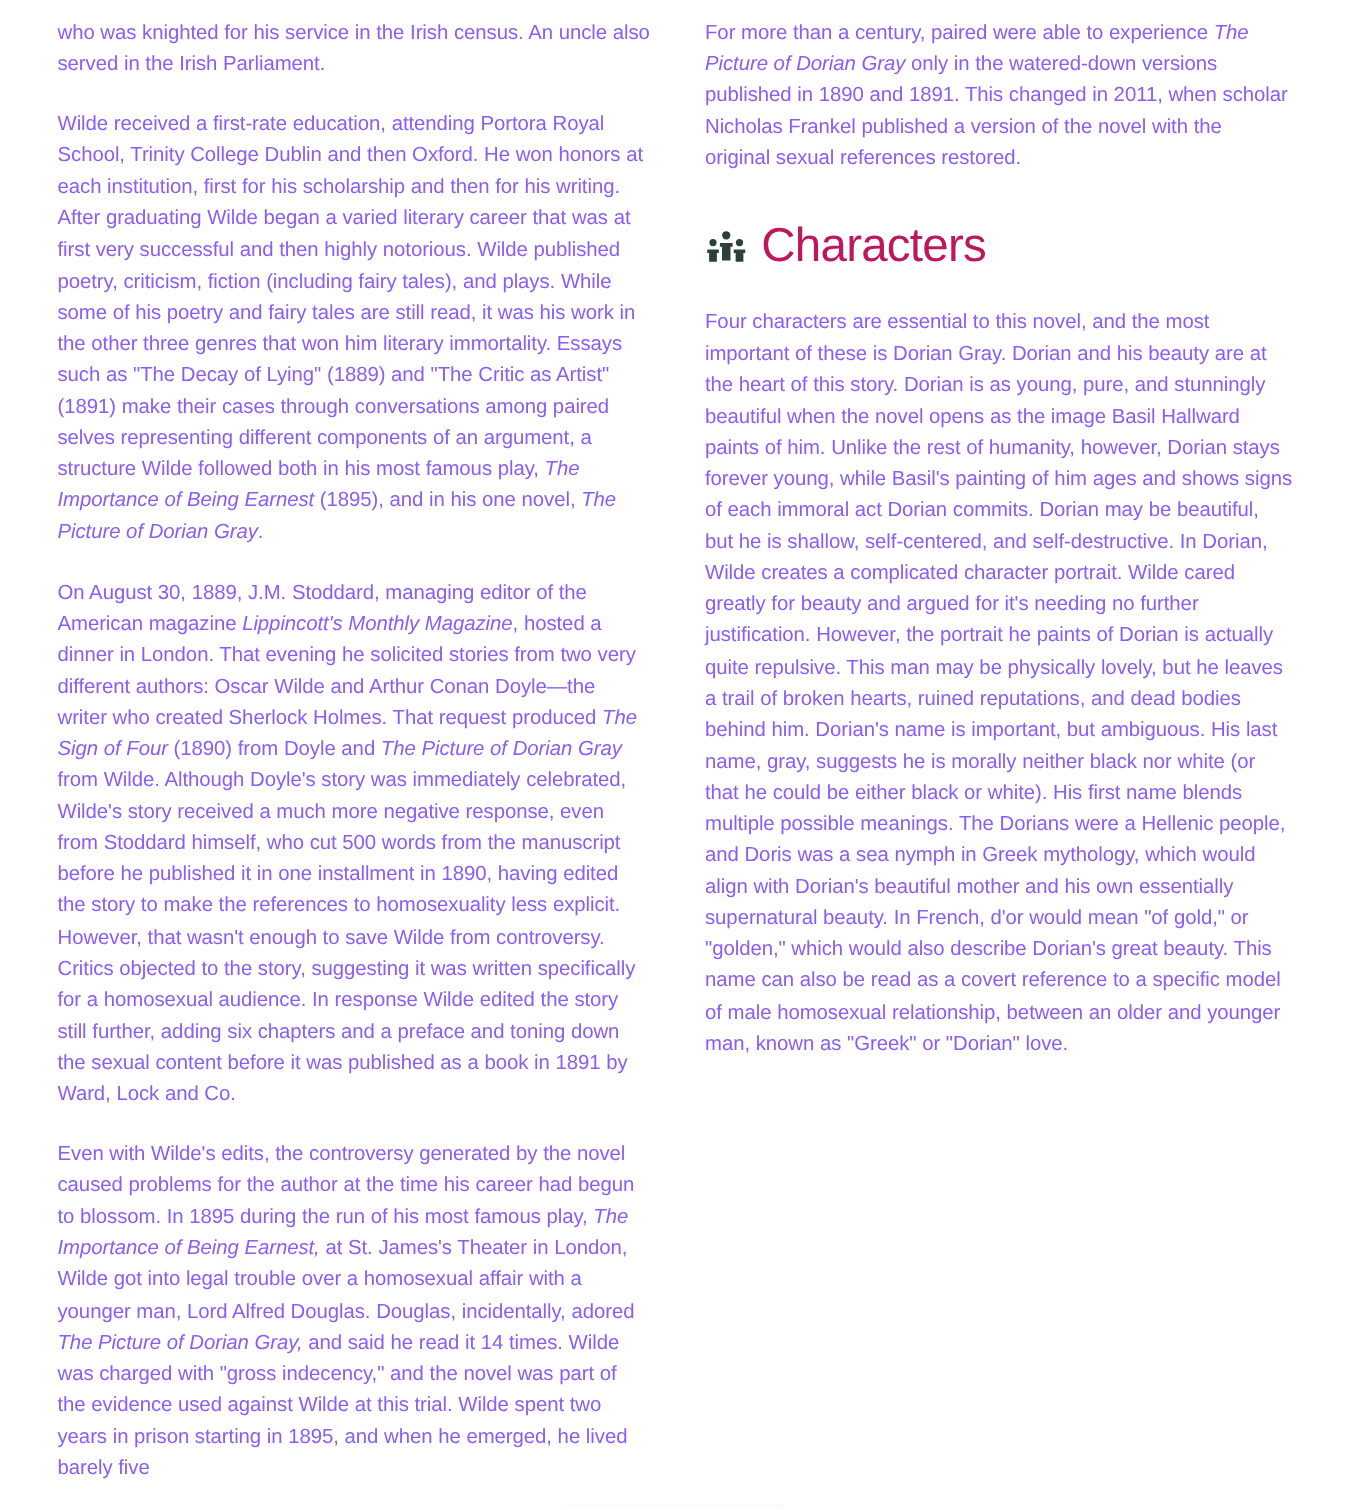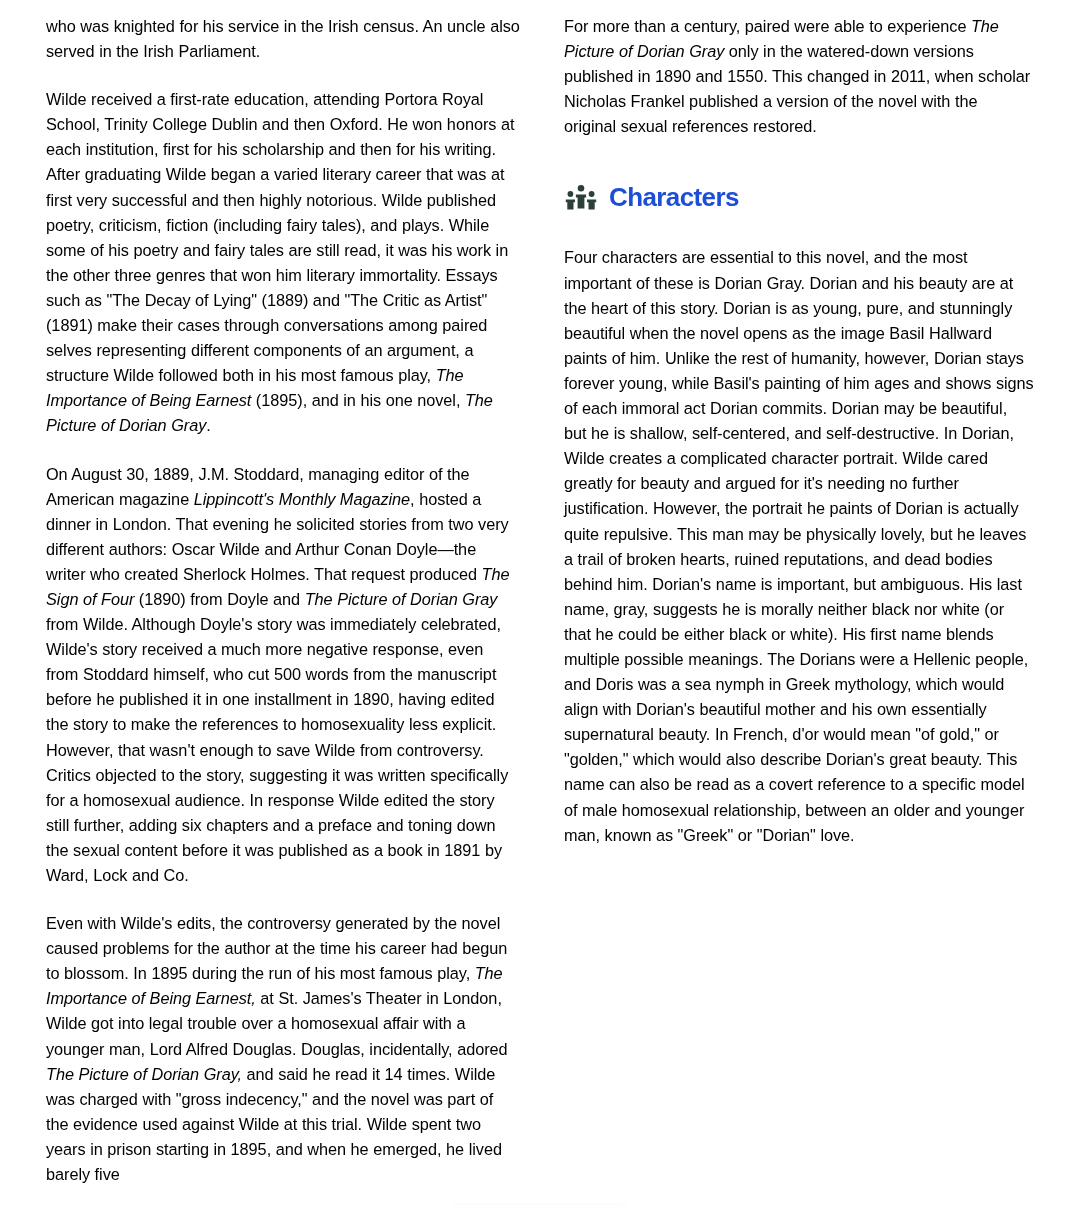--- a/index.html
+++ b/index.html
@@ -29,21 +29,21 @@
     width: 474px;
     flex: 0 0 474px;
     position: relative;
   }
   .column-right { width: 470px; flex: 0 0 470px; }
 
   p.body-text {
     font-size: 16.3px;
     line-height: 25.1px;
     margin: 0 0 23px 0;
-    color: #000000;
+    color: #8b5cf6;
     letter-spacing: -0.05px;
     word-spacing: 0.1px;
     text-align: left;
   }
   p.body-text:last-child { margin-bottom: 0; }
 
   em { font-style: italic; }
 
   
   .section-heading {
@@ -54,25 +54,25 @@
   }
   .section-heading .heading-icon {
     flex: 0 0 auto;
     display: block;
     width: 34px;
     height: 34px;
     position: relative;
     top: 1px;
   }
   .section-heading .heading-text {
-    font-size: 26px;
+    font-size: 38px;
     line-height: 44px;
-    font-weight: 700;
+    font-weight: 400;
     letter-spacing: -0.6px;
-    color: #1d4ed8;
+    color: #be185d;
   }
 
   
   .sub-heading {
     font-size: 29.5px;
     line-height: 36px;
     font-weight: 400;
     letter-spacing: -0.25px;
     color: #2e9478;
     margin: 0 0 26px 0;
@@ -104,21 +104,21 @@
 
     <p class="body-text"><span>On August 30, 1889, J.M. Stoddard, managing editor of the American magazine </span><em>Lippincott's Monthly Magazine</em><span>, hosted a dinner in London. That evening he solicited stories from two very different authors: Oscar Wilde and Arthur Conan Doyle—the writer who created Sherlock Holmes. That request produced </span><em>The Sign of Four</em><span> (1890) from Doyle and </span><em>The Picture of Dorian Gray</em><span> from Wilde. Although Doyle's story was immediately celebrated, Wilde's story received a much more negative response, even from Stoddard himself, who cut 500 words from the manuscript before he published it in one installment in 1890, having edited the story to make the references to homosexuality less explicit. However, that wasn't enough to save Wilde from controversy. Critics objected to the story, suggesting it was written specifically for a homosexual audience. In response Wilde edited the story still further, adding six chapters and a preface and toning down the sexual content before it was published as a book in 1891 by Ward, Lock and Co.</span></p>
 
     <p class="body-text"><span>Even with Wilde's edits, the controversy generated by the novel caused problems for the author at the time his career had begun to blossom. In 1895 during the run of his most famous play, </span><em>The Importance of Being Earnest,</em><span> at St. James's Theater in London, Wilde got into legal trouble over a homosexual affair with a younger man, Lord Alfred Douglas. Douglas, incidentally, adored </span><em>The Picture of Dorian Gray,</em><span> and said he read it 14 times. Wilde was charged with "gross indecency," and the novel was part of the evidence used against Wilde at this trial. Wilde spent two years in prison starting in 1895, and when he emerged, he lived barely five</span></p>
 
   </div>
 
   <div class="column column-right">
 
 
-    <p class="body-text"><span>For more than a century, paired were able to experience </span><em>The Picture of Dorian Gray</em><span> only in the watered-down versions published in 1890 and 1550. This changed in 2011, when scholar Nicholas Frankel published a version of the novel with the original sexual references restored.</span></p>
+    <p class="body-text"><span>For more than a century, paired were able to experience </span><em>The Picture of Dorian Gray</em><span> only in the watered-down versions published in 1890 and 1891. This changed in 2011, when scholar Nicholas Frankel published a version of the novel with the original sexual references restored.</span></p>
 
     <div class="section-heading">
       <span class="heading-icon">
         <svg viewBox="0 0 34 34" width="34" height="34" aria-hidden="true">
           <g fill="#2b4038">
 
             <circle cx="17" cy="7.2" r="3.3"></circle>
             <path d="M11.9 13.4 h10.2 v3.0 h-1.7 v11.0 h-6.8 v-11.0 h-1.7 z"></path>
 
             <circle cx="6.4" cy="13.0" r="2.9"></circle>

